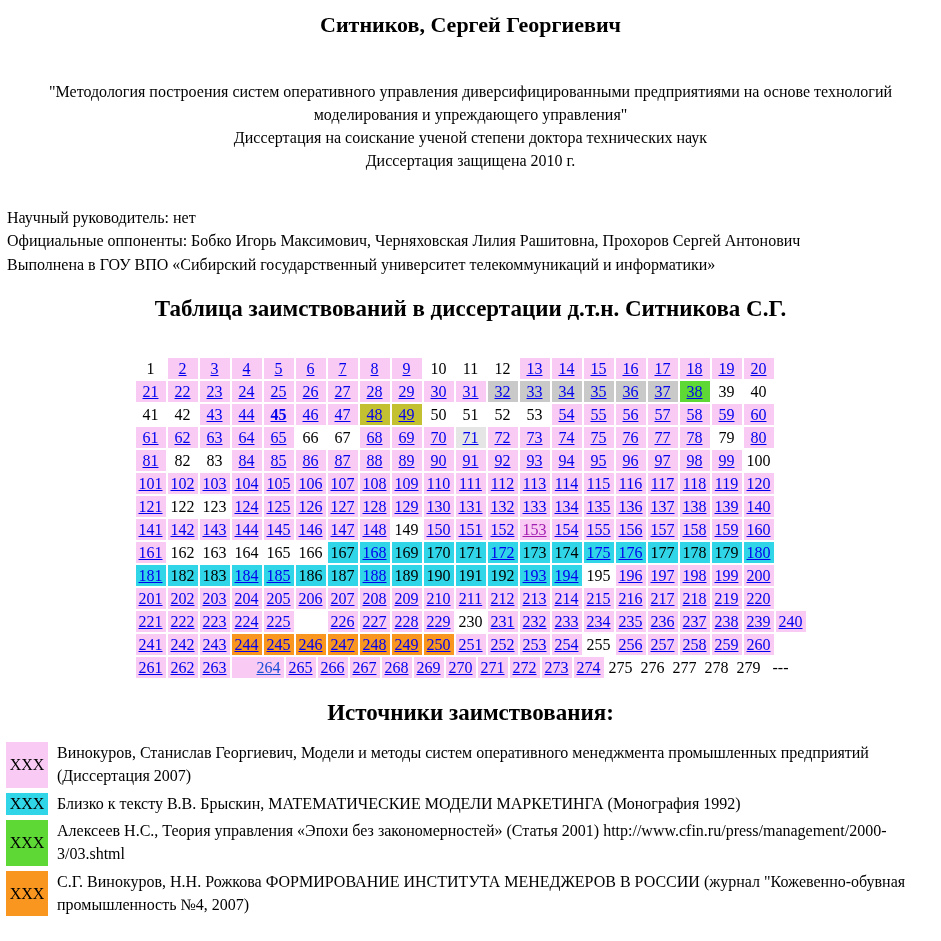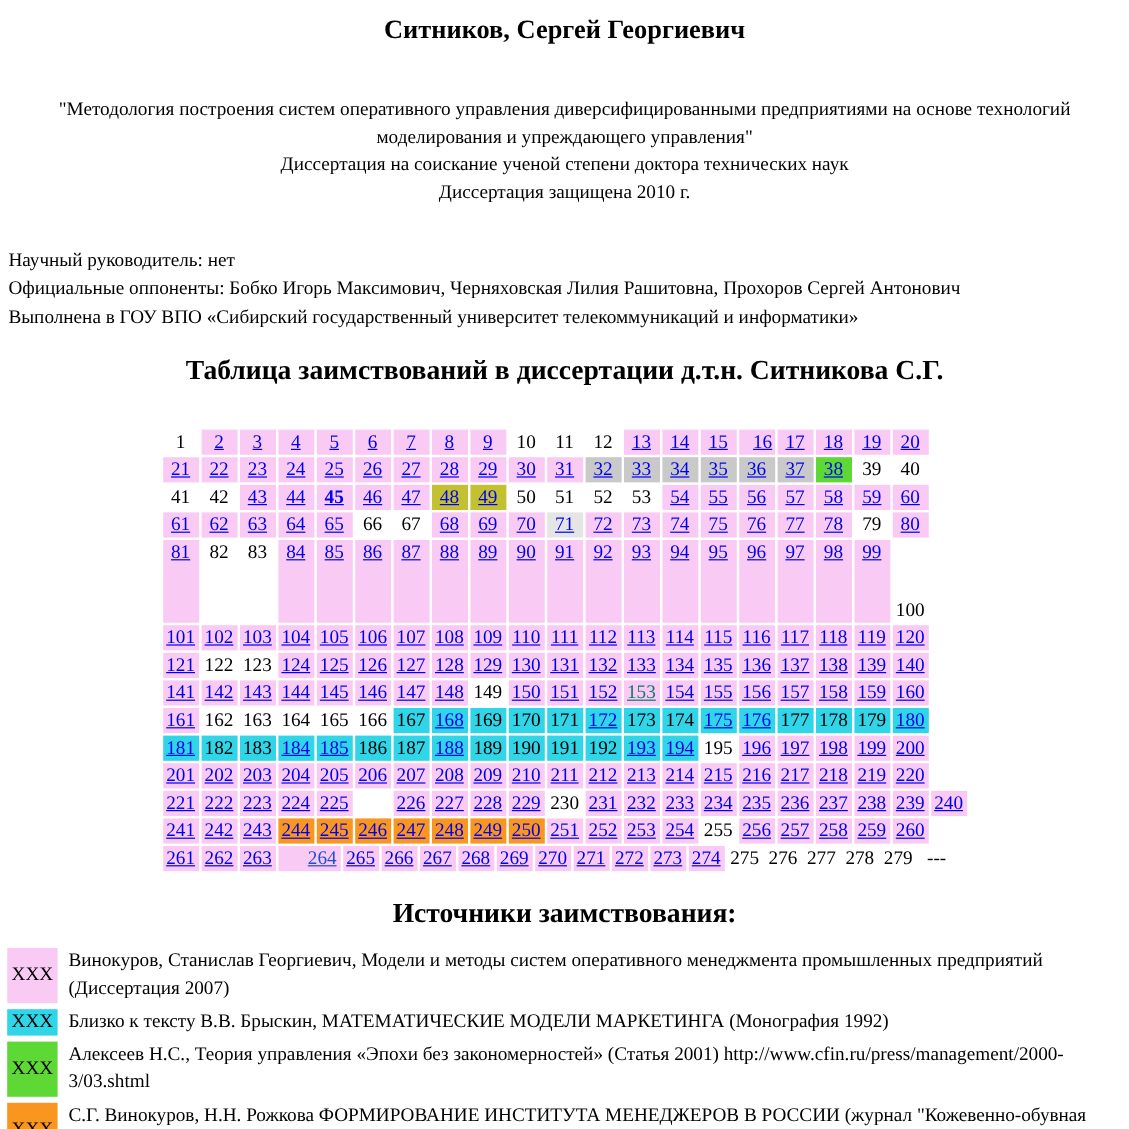--- a/index.html
+++ b/index.html
@@ -71,21 +71,21 @@
         <a class="cell cell-link" href="#" style="color: rgb(0, 0, 238); background-color: rgb(249, 203, 244);">6</a>
         <a class="cell cell-link" href="#" style="color: rgb(0, 0, 238); background-color: rgb(249, 203, 244);">7</a>
         <a class="cell cell-link" href="#" style="color: rgb(0, 0, 238); background-color: rgb(249, 203, 244);">8</a>
         <a class="cell cell-link" href="#" style="color: rgb(0, 0, 238); background-color: rgb(249, 203, 244);">9</a>
         <span class="cell" style="background-color: transparent;">10</span>
         <span class="cell" style="background-color: transparent;">11</span>
         <span class="cell" style="background-color: transparent;">12</span>
         <a class="cell cell-link" href="#" style="color: rgb(0, 0, 238); background-color: rgb(249, 203, 244);">13</a>
         <a class="cell cell-link" href="#" style="color: rgb(0, 0, 238); background-color: rgb(249, 203, 244);">14</a>
         <a class="cell cell-link" href="#" style="color: rgb(0, 0, 238); background-color: rgb(249, 203, 244);">15</a>
-        <a class="cell cell-link" href="#" style="color: rgb(0, 0, 238); background-color: rgb(249, 203, 244); text-align: right;">16</a>
+        <a class="cell cell-link" href="#" style="color: rgb(0, 0, 238); background-color: rgb(249, 203, 244);">16</a>
         <a class="cell cell-link" href="#" style="color: rgb(0, 0, 238); background-color: rgb(249, 203, 244);">17</a>
         <a class="cell cell-link" href="#" style="color: rgb(0, 0, 238); background-color: rgb(249, 203, 244);">18</a>
         <a class="cell cell-link" href="#" style="color: rgb(0, 0, 238); background-color: rgb(249, 203, 244);">19</a>
         <a class="cell cell-link" href="#" style="color: rgb(0, 0, 238); background-color: rgb(249, 203, 244);">20</a>
       </div><div class="grid-row">
         <a class="cell cell-link" href="#" style="color: rgb(0, 0, 238); background-color: rgb(249, 203, 244);">21</a>
         <a class="cell cell-link" href="#" style="color: rgb(0, 0, 238); background-color: rgb(249, 203, 244);">22</a>
         <a class="cell cell-link" href="#" style="color: rgb(0, 0, 238); background-color: rgb(249, 203, 244);">23</a>
         <a class="cell cell-link" href="#" style="color: rgb(0, 0, 238); background-color: rgb(249, 203, 244);">24</a>
         <a class="cell cell-link" href="#" style="color: rgb(0, 0, 238); background-color: rgb(249, 203, 244);">25</a>
@@ -159,21 +159,21 @@
         <a class="cell cell-link" href="#" style="color: rgb(0, 0, 238); background-color: rgb(249, 203, 244);">90</a>
         <a class="cell cell-link" href="#" style="color: rgb(0, 0, 238); background-color: rgb(249, 203, 244);">91</a>
         <a class="cell cell-link" href="#" style="color: rgb(0, 0, 238); background-color: rgb(249, 203, 244);">92</a>
         <a class="cell cell-link" href="#" style="color: rgb(0, 0, 238); background-color: rgb(249, 203, 244);">93</a>
         <a class="cell cell-link" href="#" style="color: rgb(0, 0, 238); background-color: rgb(249, 203, 244);">94</a>
         <a class="cell cell-link" href="#" style="color: rgb(0, 0, 238); background-color: rgb(249, 203, 244);">95</a>
         <a class="cell cell-link" href="#" style="color: rgb(0, 0, 238); background-color: rgb(249, 203, 244);">96</a>
         <a class="cell cell-link" href="#" style="color: rgb(0, 0, 238); background-color: rgb(249, 203, 244);">97</a>
         <a class="cell cell-link" href="#" style="color: rgb(0, 0, 238); background-color: rgb(249, 203, 244);">98</a>
         <a class="cell cell-link" href="#" style="color: rgb(0, 0, 238); background-color: rgb(249, 203, 244);">99</a>
-        <span class="cell" style="background-color: transparent; margin-top: 48px;">100</span>
+        <span class="cell" style="background-color: transparent;">100</span>
       </div><div class="grid-row">
         <a class="cell cell-link" href="#" style="color: rgb(0, 0, 238); background-color: rgb(249, 203, 244);">101</a>
         <a class="cell cell-link" href="#" style="color: rgb(0, 0, 238); background-color: rgb(249, 203, 244);">102</a>
         <a class="cell cell-link" href="#" style="color: rgb(0, 0, 238); background-color: rgb(249, 203, 244);">103</a>
         <a class="cell cell-link" href="#" style="color: rgb(0, 0, 238); background-color: rgb(249, 203, 244);">104</a>
         <a class="cell cell-link" href="#" style="color: rgb(0, 0, 238); background-color: rgb(249, 203, 244);">105</a>
         <a class="cell cell-link" href="#" style="color: rgb(0, 0, 238); background-color: rgb(249, 203, 244);">106</a>
         <a class="cell cell-link" href="#" style="color: rgb(0, 0, 238); background-color: rgb(249, 203, 244);">107</a>
         <a class="cell cell-link" href="#" style="color: rgb(0, 0, 238); background-color: rgb(249, 203, 244);">108</a>
         <a class="cell cell-link" href="#" style="color: rgb(0, 0, 238); background-color: rgb(249, 203, 244);">109</a>
@@ -215,21 +215,21 @@
         <a class="cell cell-link" href="#" style="color: rgb(0, 0, 238); background-color: rgb(249, 203, 244);">143</a>
         <a class="cell cell-link" href="#" style="color: rgb(0, 0, 238); background-color: rgb(249, 203, 244);">144</a>
         <a class="cell cell-link" href="#" style="color: rgb(0, 0, 238); background-color: rgb(249, 203, 244);">145</a>
         <a class="cell cell-link" href="#" style="color: rgb(0, 0, 238); background-color: rgb(249, 203, 244);">146</a>
         <a class="cell cell-link" href="#" style="color: rgb(0, 0, 238); background-color: rgb(249, 203, 244);">147</a>
         <a class="cell cell-link" href="#" style="color: rgb(0, 0, 238); background-color: rgb(249, 203, 244);">148</a>
         <span class="cell" style="background-color: transparent;">149</span>
         <a class="cell cell-link" href="#" style="color: rgb(0, 0, 238); background-color: rgb(249, 203, 244);">150</a>
         <a class="cell cell-link" href="#" style="color: rgb(0, 0, 238); background-color: rgb(249, 203, 244);">151</a>
         <a class="cell cell-link" href="#" style="color: rgb(0, 0, 238); background-color: rgb(249, 203, 244);">152</a>
-        <a class="cell cell-link" href="#" style="color: #0f766e; background-color: rgb(249, 203, 244);">153</a>
+        <a class="cell cell-link" href="#" style="color: #a21caf; background-color: rgb(249, 203, 244);">153</a>
         <a class="cell cell-link" href="#" style="color: rgb(0, 0, 238); background-color: rgb(249, 203, 244);">154</a>
         <a class="cell cell-link" href="#" style="color: rgb(0, 0, 238); background-color: rgb(249, 203, 244);">155</a>
         <a class="cell cell-link" href="#" style="color: rgb(0, 0, 238); background-color: rgb(249, 203, 244);">156</a>
         <a class="cell cell-link" href="#" style="color: rgb(0, 0, 238); background-color: rgb(249, 203, 244);">157</a>
         <a class="cell cell-link" href="#" style="color: rgb(0, 0, 238); background-color: rgb(249, 203, 244);">158</a>
         <a class="cell cell-link" href="#" style="color: rgb(0, 0, 238); background-color: rgb(249, 203, 244);">159</a>
         <a class="cell cell-link" href="#" style="color: rgb(0, 0, 238); background-color: rgb(249, 203, 244);">160</a>
       </div><div class="grid-row">
         <a class="cell cell-link" href="#" style="color: rgb(0, 0, 238); background-color: rgb(249, 203, 244);">161</a>
         <span class="cell" style="background-color: transparent;">162</span>

